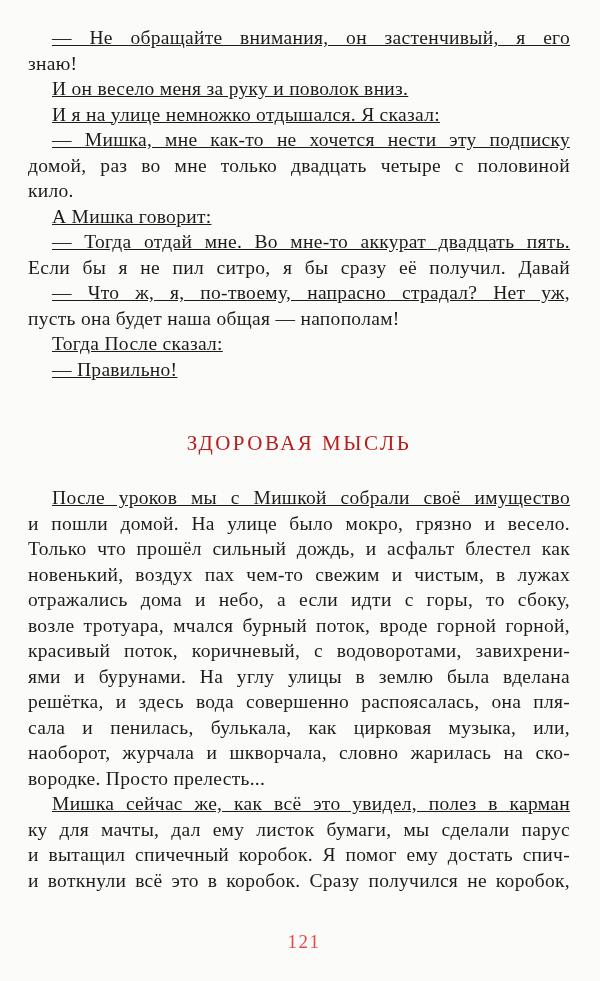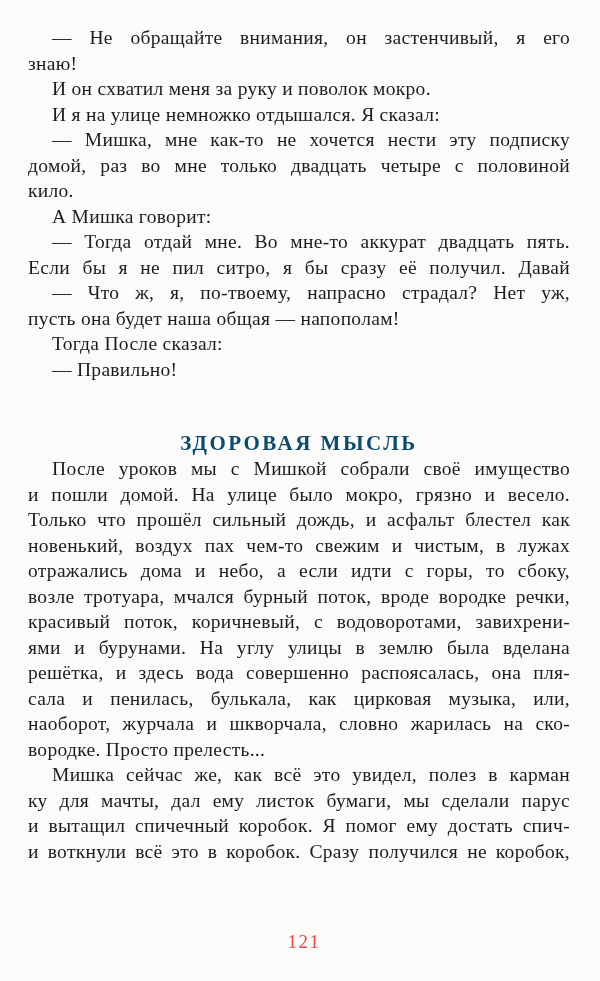--- a/index.html
+++ b/index.html
@@ -29,73 +29,75 @@
     white-space: normal;
   }
   
   .line.just {
     text-align: justify;
     text-align-last: justify;
   }
   
   .line.ind {
     text-indent: 24px;
+    text-decoration: underline;
   }
   .story-title {
     margin: 48px 0 0 0;
     padding: 0;
     text-align: center;
     font-size: 21px;
-    font-weight: bold;
+    font-weight: normal;
     letter-spacing: 2.5px;
     line-height: 26px;
-    color: #0c4a6e;
+    color: #b91c1c;
   }
   .story-block {
+    margin-top: 29px;
   }
   .page-number {
     position: absolute;
     top: 931px;
     left: 4px;
     width: 600px;
     text-align: center;
     font-size: 19px;
     letter-spacing: 1.5px;
     color: #ef4444;
   }
 </style>
 </head>
 <body>
 
 <div class="page">
   <div class="content">
     <div class="para-block">
         <div class="line ind just">— Не обращайте внимания, он застенчивый, я его</div>
         <div class="line">знаю!</div>
-        <div class="line ind">И он схватил меня за руку и поволок мокро.</div>
+        <div class="line ind">И он весело меня за руку и поволок вниз.</div>
         <div class="line ind">И я на улице немножко отдышался. Я сказал:</div>
         <div class="line ind just">— Мишка, мне как-то не хочется нести эту подписку</div>
         <div class="line just">домой, раз во мне только двадцать четыре с половиной</div>
         <div class="line">кило.</div>
         <div class="line ind">А Мишка говорит:</div>
         <div class="line ind just">— Тогда отдай мне. Во мне-то аккурат двадцать пять.</div>
         <div class="line just">Если бы я не пил ситро, я бы сразу её получил. Давай</div>
         <div class="line ind just">— Что ж, я, по-твоему, напрасно страдал? Нет уж,</div>
         <div class="line">пусть она будет наша общая — напополам!</div>
         <div class="line ind">Тогда После сказал:</div>
         <div class="line ind">— Правильно!</div>
       </div>
     <h2 class="story-title">ЗДОРОВАЯ МЫСЛЬ</h2>
     <div class="para-block story-block">
         <div class="line ind just">После уроков мы с Мишкой собрали своё имущество</div>
         <div class="line just">и пошли домой. На улице было мокро, грязно и весело.</div>
         <div class="line just">Только что прошёл сильный дождь, и асфальт блестел как</div>
         <div class="line just">новенький, воздух пах чем-то свежим и чистым, в лужах</div>
         <div class="line just">отражались дома и небо, а если идти с горы, то сбоку,</div>
-        <div class="line just">возле тротуара, мчался бурный поток, вроде вородке речки,</div>
+        <div class="line just">возле тротуара, мчался бурный поток, вроде горной горной,</div>
         <div class="line just">красивый поток, коричневый, с водоворотами, завихрени-</div>
         <div class="line just">ями и бурунами. На углу улицы в землю была вделана</div>
         <div class="line just">решётка, и здесь вода совершенно распоясалась, она пля-</div>
         <div class="line just">сала и пенилась, булькала, как цирковая музыка, или,</div>
         <div class="line just">наоборот, журчала и шкворчала, словно жарилась на ско-</div>
         <div class="line">вородке. Просто прелесть...</div>
         <div class="line ind just">Мишка сейчас же, как всё это увидел, полез в карман</div>
         <div class="line just">ку для мачты, дал ему листок бумаги, мы сделали парус</div>
         <div class="line just">и вытащил спичечный коробок. Я помог ему достать спич-</div>
         <div class="line just">и воткнули всё это в коробок. Сразу получился не коробок,</div>

